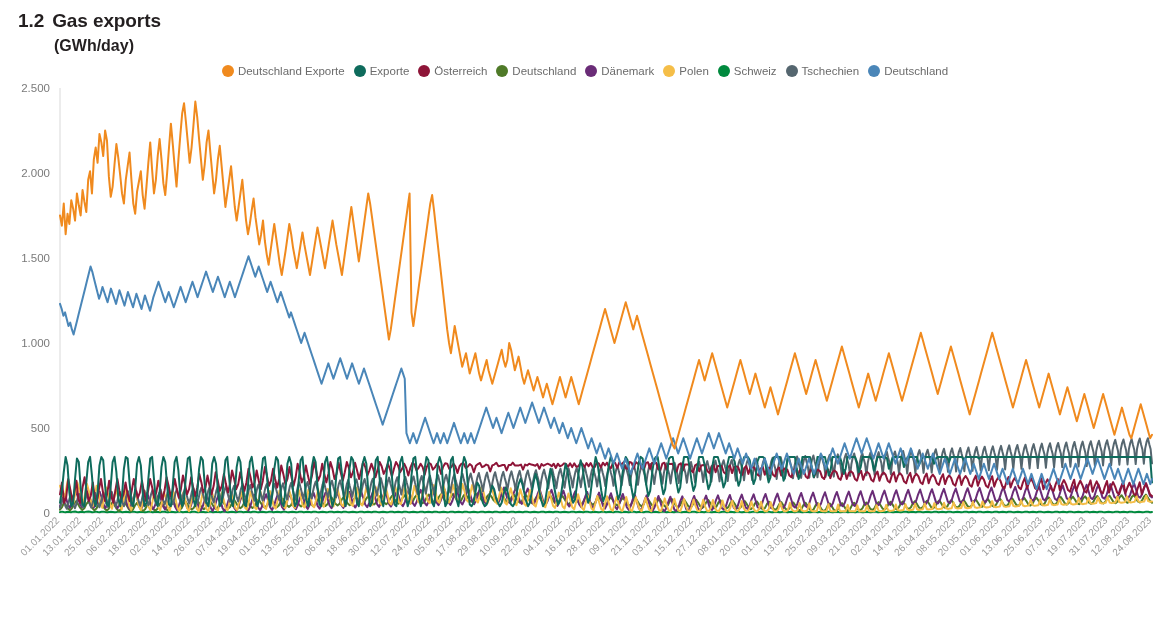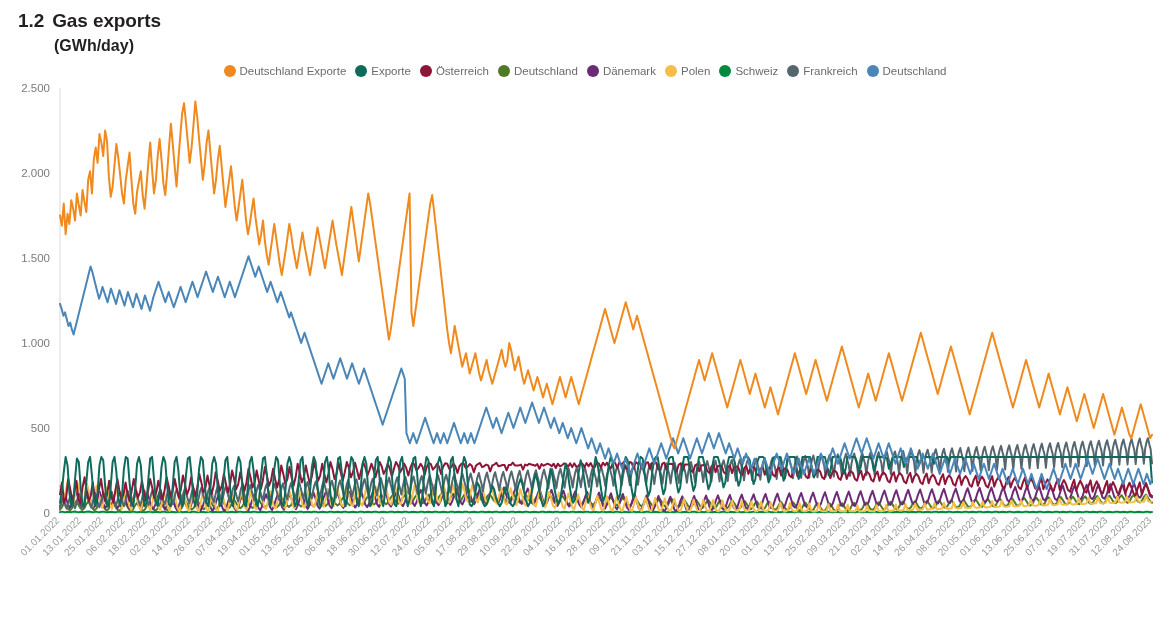--- a/index.html
+++ b/index.html
@@ -134,21 +134,21 @@
       <div class="legend-item">
         <span class="legend-dot" style="background: rgb(245, 190, 72);"></span>
         <span class="legend-label">Polen</span>
       </div>
       <div class="legend-item">
         <span class="legend-dot" style="background: rgb(0, 138, 62);"></span>
         <span class="legend-label">Schweiz</span>
       </div>
       <div class="legend-item">
         <span class="legend-dot" style="background: rgb(85, 102, 111);"></span>
-        <span class="legend-label">Frankreich</span>
+        <span class="legend-label">Tschechien</span>
       </div>
       <div class="legend-item">
         <span class="legend-dot" style="background: rgb(74, 134, 184);"></span>
         <span class="legend-label">Deutschland</span>
       </div>
     </div>
   <svg class="plot" id="plot" width="1170" height="520">
       <text x="50" y="452" class="ytick">0</text>
       <text x="50" y="367" class="ytick">500</text>
       <text x="50" y="282" class="ytick">1.000</text>

